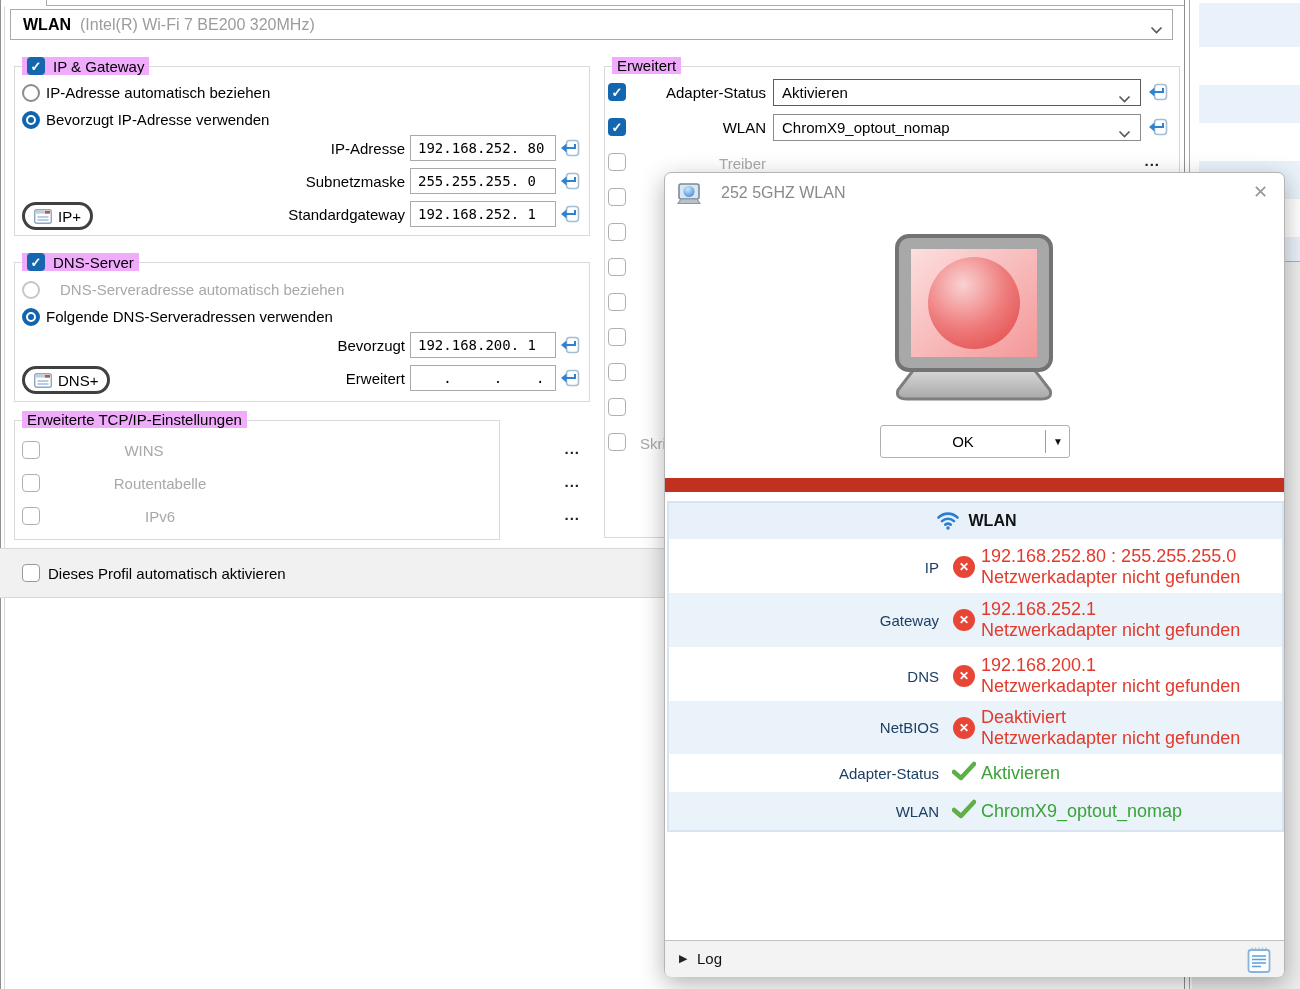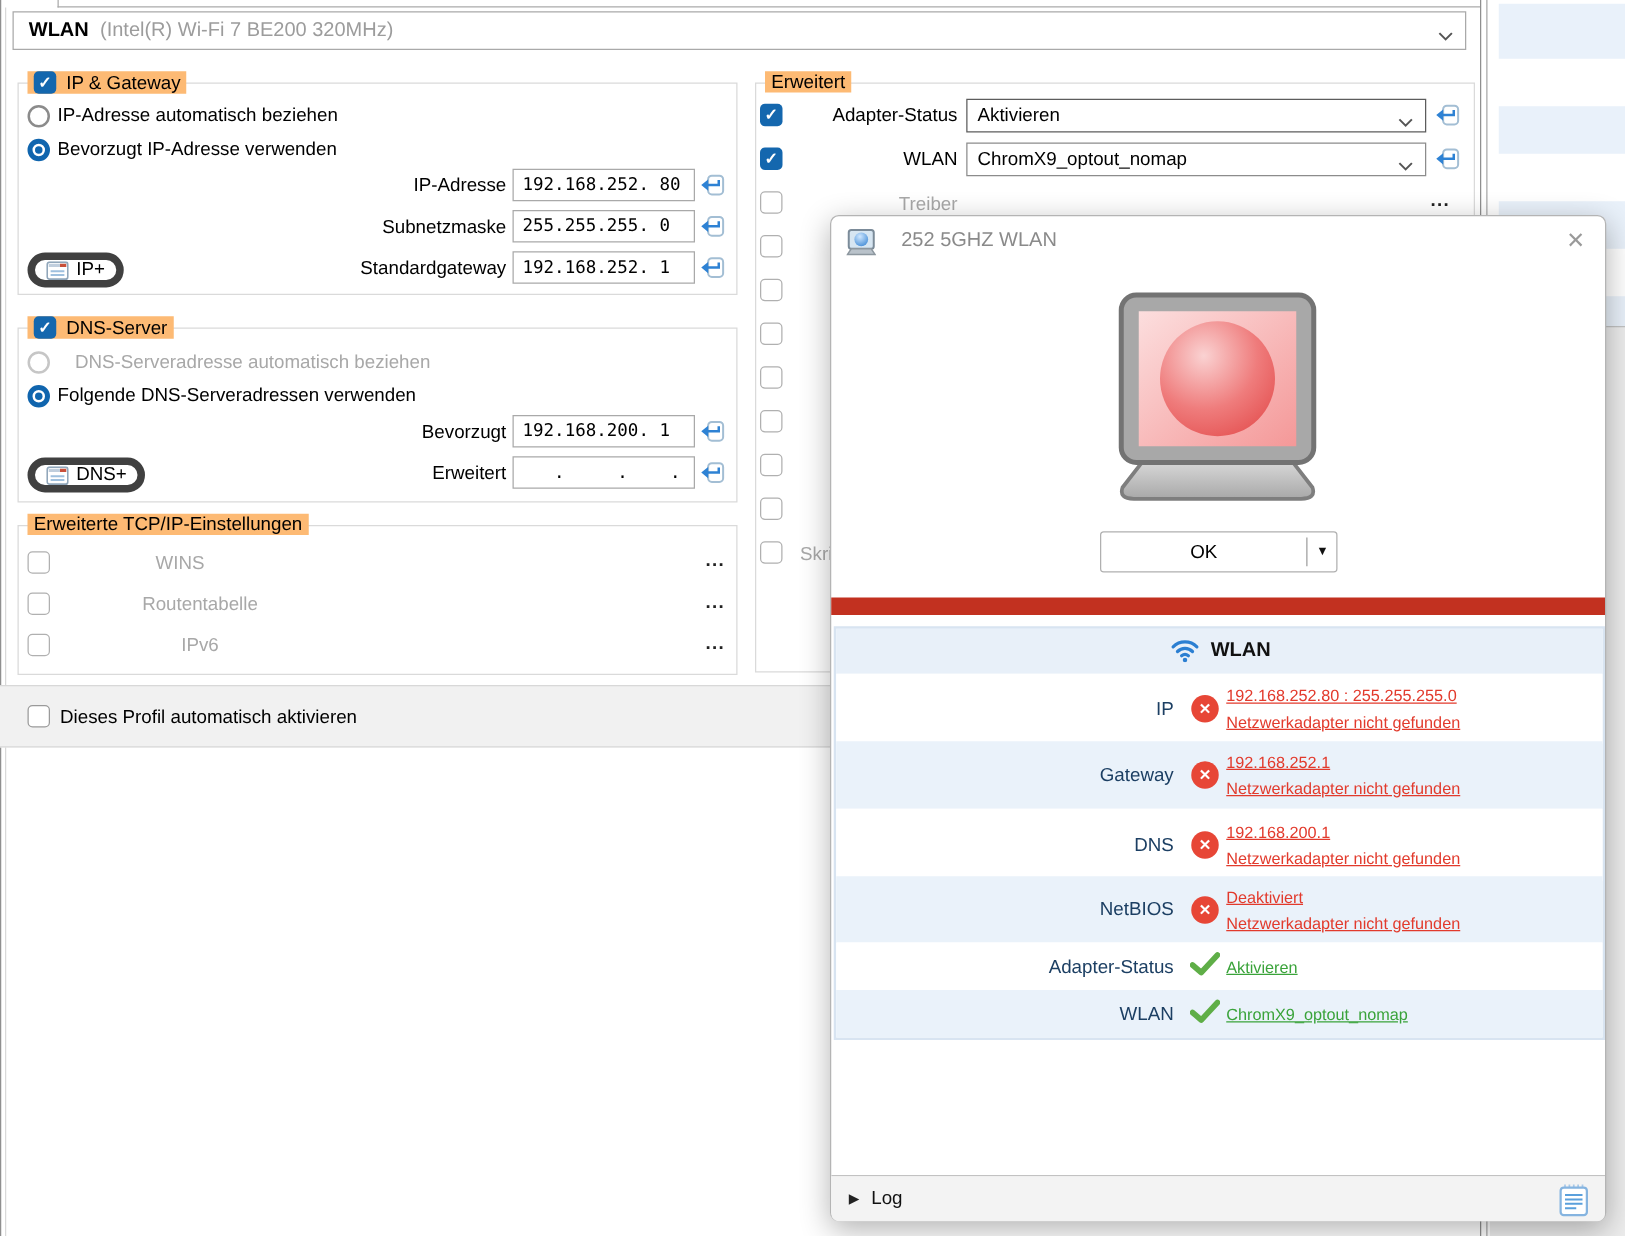--- a/index.html
+++ b/index.html
@@ -13,43 +13,43 @@
 
   
   .adapter-combo { position:absolute; left:10px; top:9px; width:1163px; height:31px;
     border:1px solid #a9a9a9; background:#fff; display:flex; align-items:center;
     padding:0 30px 0 12px; font-size:16px; }
   .adapter-combo .dev { color:#9c9c9c; margin-left:9px; }
   .combo-chev { position:absolute; right:9px; top:11px; }
 
   
   .group { position:absolute; border:1px solid #dadada; background:transparent; }
-  .legend { position:absolute; top:-10px; left:7px; background:#fdba74; padding:0 5px;
+  .legend { position:absolute; top:-10px; left:7px; background:#f0abfc; padding:0 5px;
     display:flex; align-items:center; gap:8px; font-size:15px; white-space:nowrap; }
 
   
   .cb { width:18px; height:18px; border:1px solid #959595; border-radius:4px; background:#fff; flex:0 0 auto; }
   .cb.on { border:none; background:#1467ae; color:#fff; text-align:center; }
   .cb.on::after { content:"✓"; font-size:13px; line-height:18px; font-weight:bold; }
   .cb.abs { position:absolute; }
   .radio { position:absolute; width:18px; height:18px; border-radius:50%; border:2px solid #8b8b8b; background:#fff; }
   .radio.on { border:4px solid #1065ae; }
   .radio.on::after { content:""; position:absolute; inset:2px; border-radius:50%; background:#1065ae; }
   .radio.dis { border-color:#c6c6c6; }
   .rlabel { position:absolute; font-size:15px; line-height:18px; white-space:nowrap; }
   .rlabel.dis { color:#a8a8a8; }
 
   
   .flabel { position:absolute; font-size:15px; line-height:18px; text-align:right; white-space:nowrap; }
   .field { position:absolute; width:146px; height:26px; border:1px solid #a9a9a9; background:#fff;
     font-family:"DejaVu Sans Mono", monospace; font-size:14px; line-height:24px;
     padding-left:7px; white-space:pre; }
   .arrow-btn { position:absolute; width:22px; height:20px; cursor:pointer; }
-  .btn { position:absolute; height:28px; border:6px solid #404040; border-radius:14px; background:#fff;
-    display:flex; align-items:flex-end; gap:6px; font-size:15px; padding:0 9px; }
+  .btn { position:absolute; height:28px; border:3px solid #404040; border-radius:14px; background:#fff;
+    display:flex; align-items:center; gap:6px; font-size:15px; padding:0 9px; }
   .dots { position:absolute; font-size:15px; font-weight:bold; letter-spacing:1px; color:#222; width:28px; text-align:right; }
   .glabel { position:absolute; font-size:15px; color:#a8a8a8; white-space:nowrap; }
 
   
   .combo { position:absolute; width:368px; height:27px; background:#fff; font-size:15px;
     display:flex; align-items:center; padding:0 28px 0 8px; white-space:nowrap; overflow:hidden; }
   .combo .chev { position:absolute; right:9px; top:10px; }
 
   
   .band { position:absolute; left:0; top:548px; width:1185px; height:50px; background:#f1f1f1;
@@ -73,21 +73,21 @@
   .redbar { position:absolute; left:0; top:305px; width:619px; height:14px; background:#c23120; }
   .listbox { position:absolute; left:2px; top:328px; width:617px; height:331px; border:2px solid #d8e4f1; background:#fff; }
   .lb-header { position:absolute; left:0; top:0; width:613px; height:36px; background:#e8f0f9;
     display:flex; align-items:center; justify-content:center; gap:8px; }
   .lb-header .t { font-size:16px; font-weight:bold; color:#111; }
   .srow { position:absolute; left:0; width:613px; display:flex; align-items:center; }
   .slabel { width:278px; text-align:right; padding-right:8px; font-size:15px; color:#1c3f63; white-space:nowrap; }
   .sicon { width:34px; display:flex; align-items:center; justify-content:center; }
   .err-ic { width:22px; height:22px; border-radius:50%; background:#e74636; color:#fff; text-align:center; }
   .err-ic::after { content:"✕"; font-size:12px; font-weight:bold; line-height:22px; }
-  .sval { flex:1; font-size:13px; line-height:21px; white-space:nowrap;text-decoration:underline; }
+  .sval { flex:1; font-size:18px; line-height:21px; white-space:nowrap; }
   .sval.err { color:#e23a2c; }
   .sval.ok { color:#3aa33a; }
   .logbar { position:absolute; left:0; top:767px; width:619px; height:37px; background:#f3f3f3;
     border-top:1px solid #c2c2c2; border-radius:0 0 6px 6px; }
   .log-tri { position:absolute; left:14px; top:11px; font-size:11px; color:#222; cursor:pointer; }
   .log-lbl { position:absolute; left:32px; top:9px; font-size:15px; color:#111; }
   .log-ic { position:absolute; right:13px; top:5px; cursor:pointer; }
 </style>
 </head>
 <body>
@@ -212,21 +212,21 @@
   <div class="btn" style="left:22px;top:366px">
     <svg width="18" height="15">
         <rect x="0.7" y="0.7" width="16.6" height="13.6" rx="2" fill="#fff" stroke="#90a6ba" stroke-width="1.4"></rect>
         <rect x="2" y="2" width="14" height="2.6" fill="#c0cedd"></rect>
         <rect x="11" y="2" width="5" height="2.6" fill="#c9503a"></rect>
         <path d="M3.5,8 h11 M3.5,11 h11" stroke="#9fc0de" stroke-width="1.6"></path>
       </svg>
     <span>DNS+</span>
   </div>
 
-  <div class="group" style="left:14px;top:420px;width:576px;height:120px">
+  <div class="group" style="left:14px;top:420px;width:486px;height:120px">
     <div class="legend">
       <span>Erweiterte TCP/IP-Einstellungen</span>
     </div>
   </div>
   <span class="cb abs" style="left:22px;top:441px;border-color:#b0b0b0"></span>
   <span class="glabel" style="left:44px;top:442px;width:200px;text-align:center">WINS</span>
   <span class="dots" style="left:552px;top:440px">...</span>
   <span class="cb abs" style="left:22px;top:474px;border-color:#b0b0b0"></span>
   <span class="glabel" style="left:60px;top:475px;width:200px;text-align:center">Routentabelle</span>
   <span class="dots" style="left:552px;top:473px">...</span>

